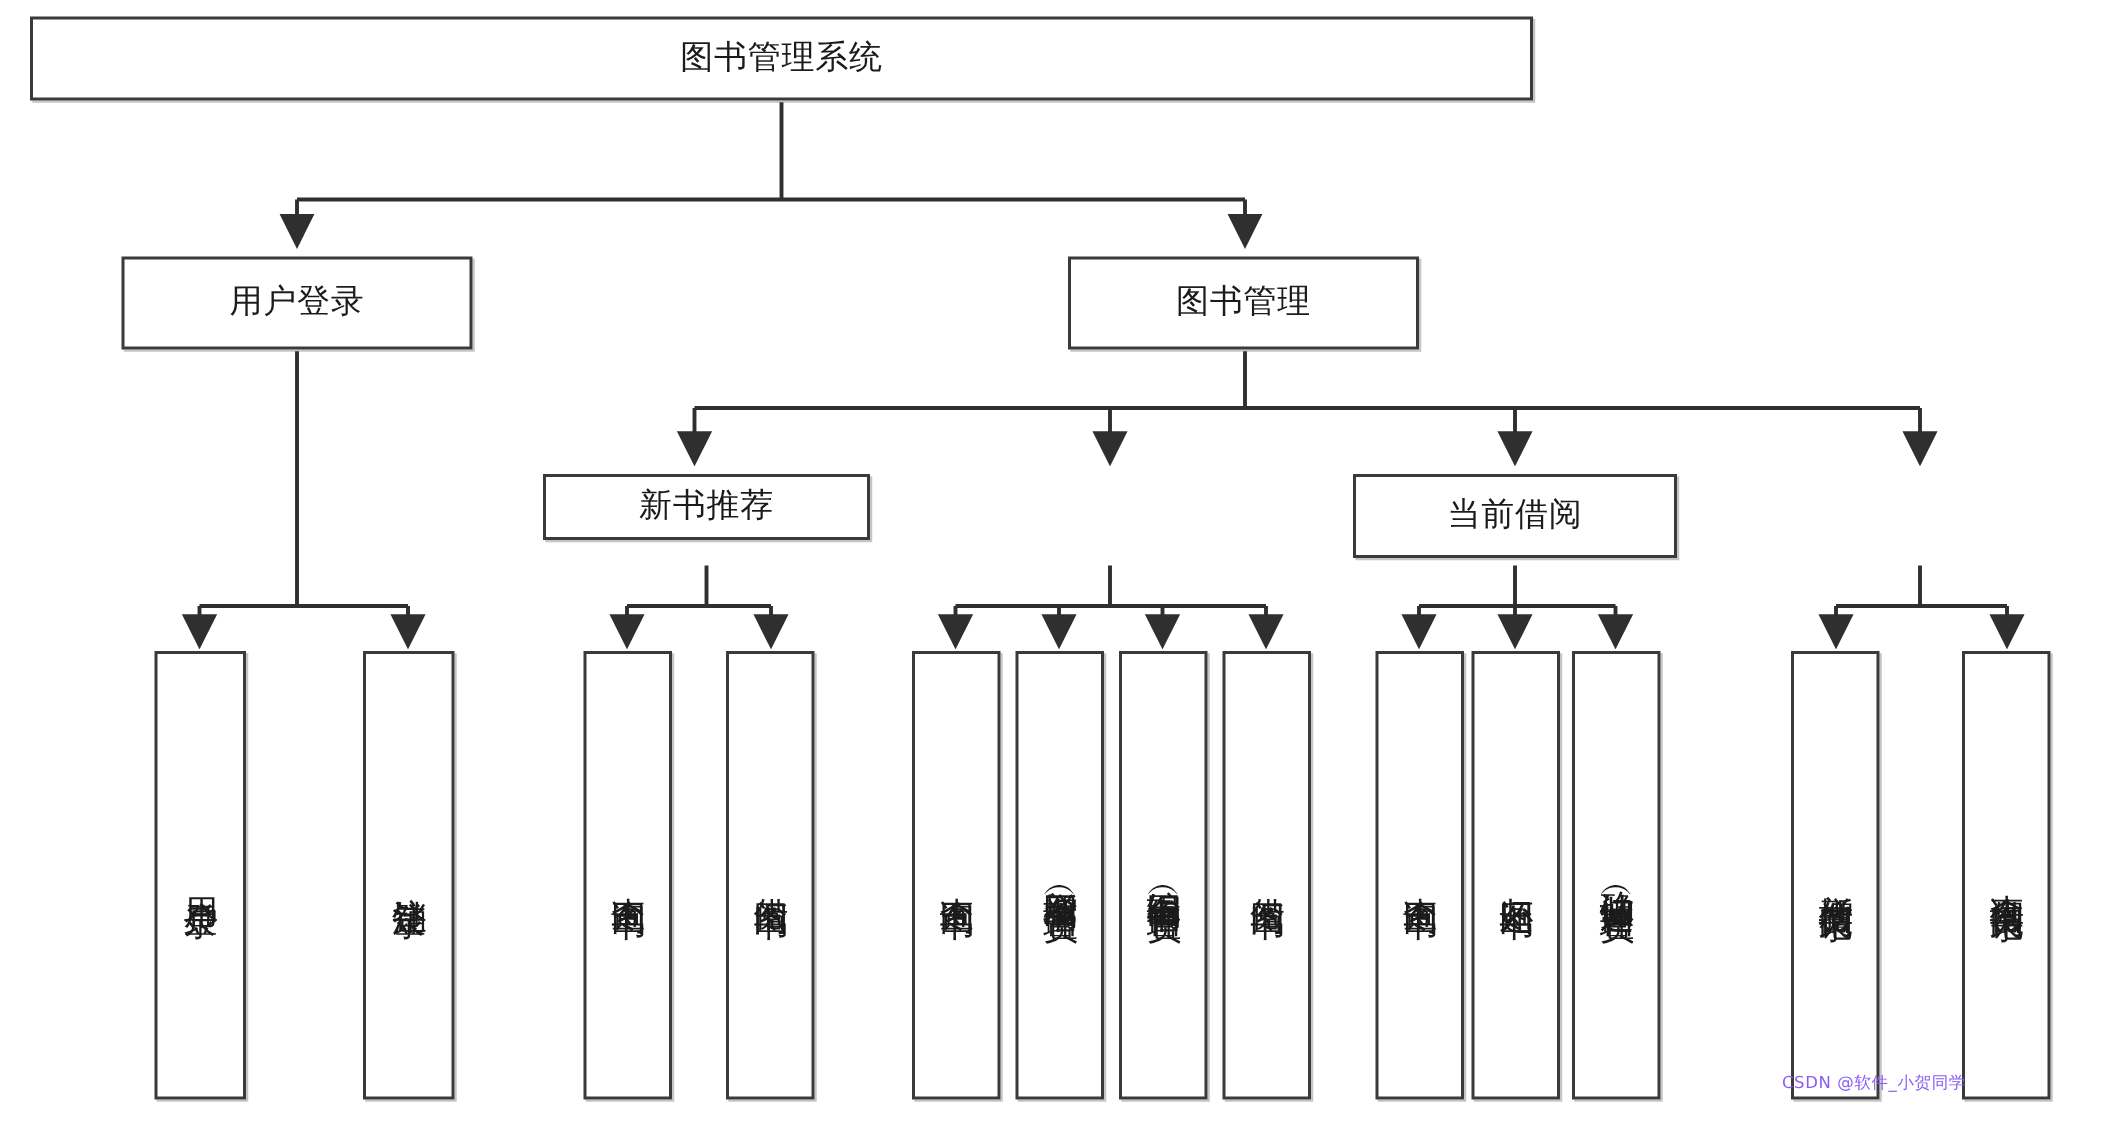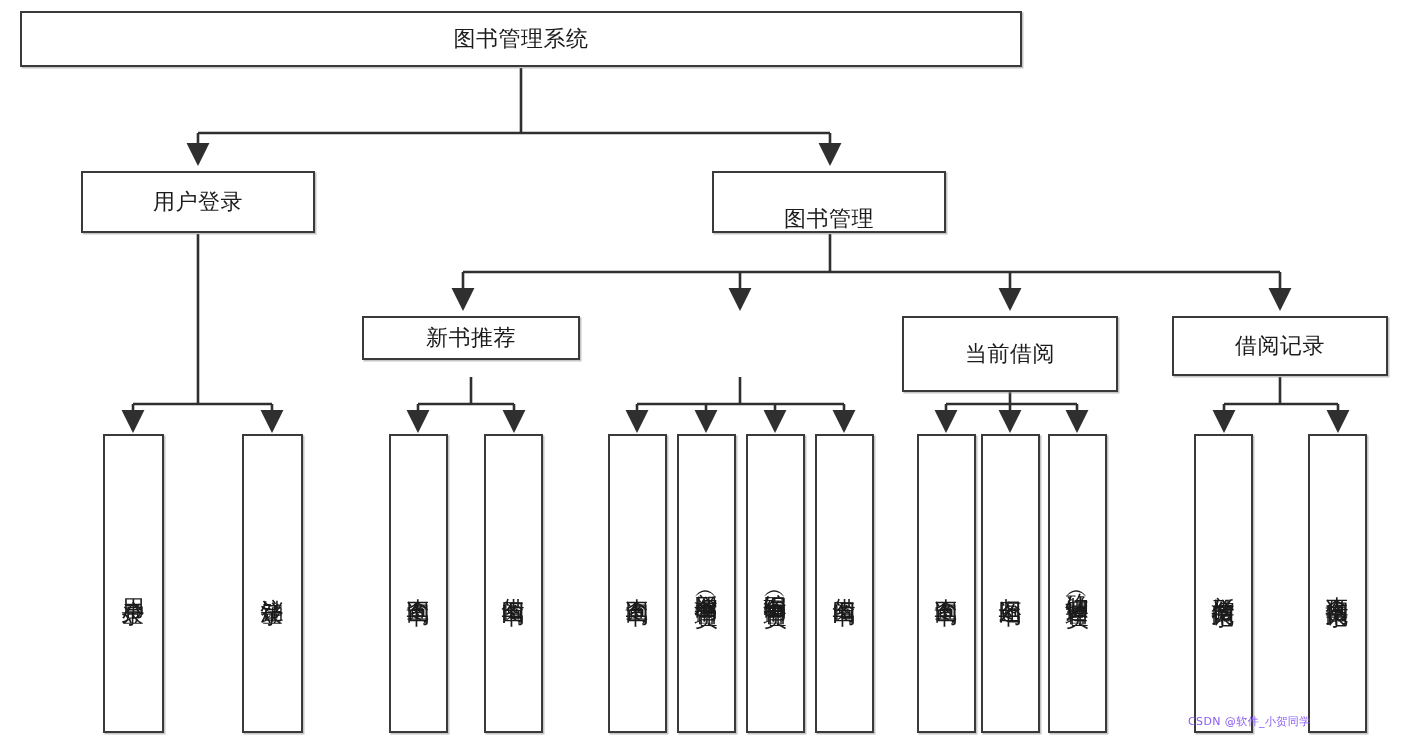--- a/index.html
+++ b/index.html
@@ -123,36 +123,33 @@
   </svg>
 
   <div class="node" style="left:20px; top:11px; width:1002px; height:56px;">
     <span class="label">图书管理系统</span>
   </div>
 
   <div class="node" style="left:81px; top:171px; width:234px; height:62px;">
     <span class="label">用户登录</span>
   </div>
 
-  <div class="node" style="left:712px; top:171px; width:234px; height:62px;align-items:flex-end;">
+  <div class="node" style="left:712px; top:171px; width:234px; height:62px;">
     <span class="label">图书管理</span>
   </div>
 
   <div class="node" style="left:362px; top:316px; width:218px; height:44px;">
     <span class="label">新书推荐</span>
   </div>
 
 
-  <div class="node" style="left:902px; top:316px; width:216px; height:76px;">
+  <div class="node" style="left:902px; top:316px; width:216px; height:56px;">
     <span class="label">当前借阅</span>
   </div>
 
-  <div class="node" style="left:1172px; top:316px; width:216px; height:60px;">
-    <span class="label">借阅记录</span>
-  </div>
 
   <div class="node vertical" style="left:103px; top:434px; width:61px; height:299px;">
     <span class="label">用户登录</span>
   </div>
 
   <div class="node vertical" style="left:242px; top:434px; width:61px; height:299px;">
     <span class="label">注销登录</span>
   </div>
 
   <div class="node vertical" style="left:389px; top:434px; width:59px; height:299px;">

